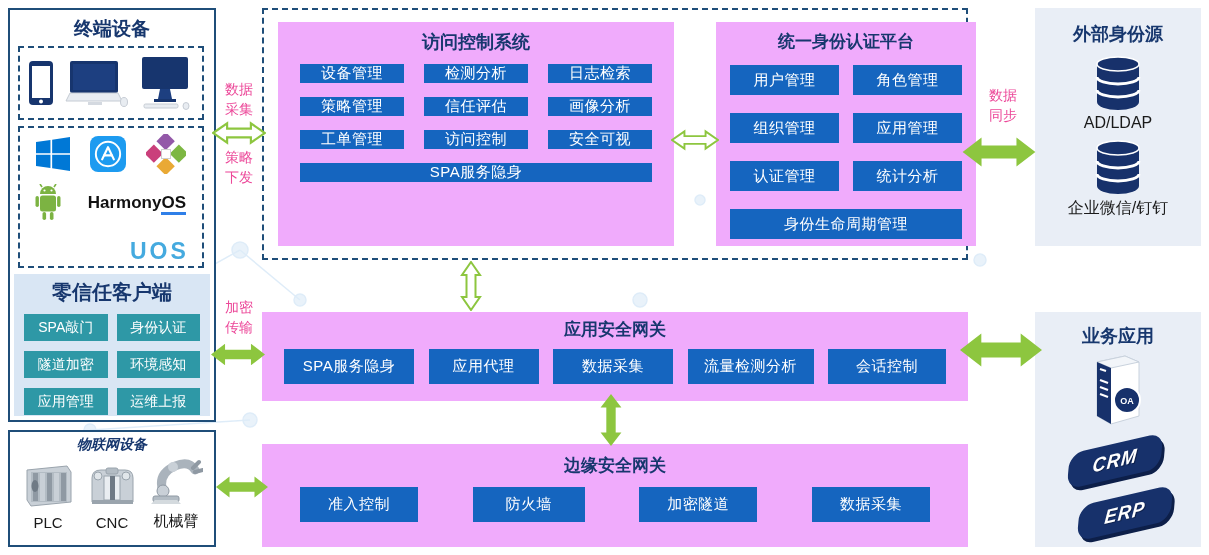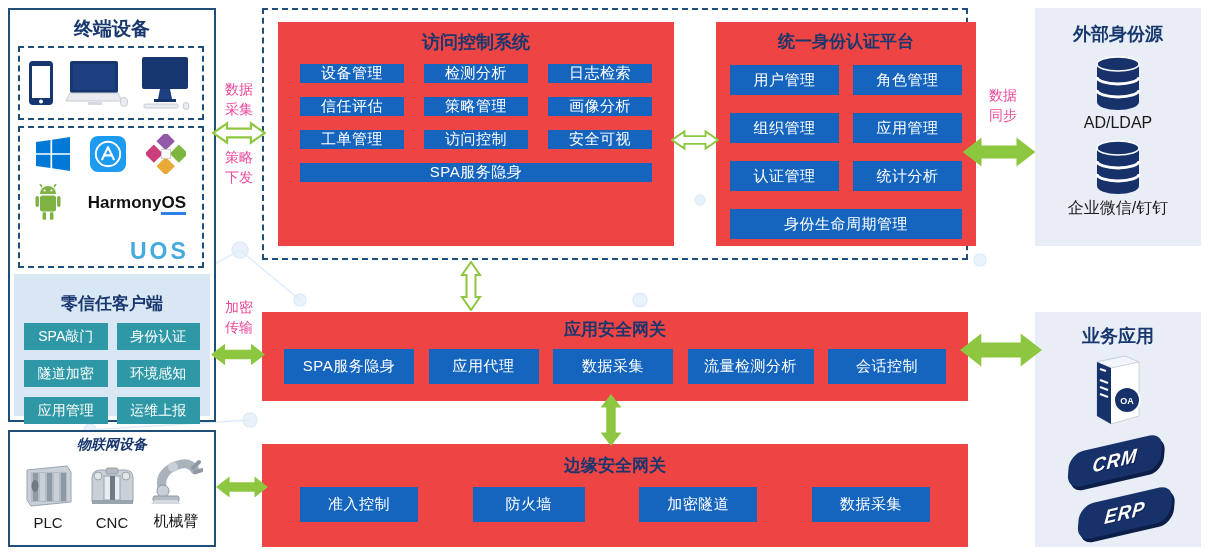--- a/index.html
+++ b/index.html
@@ -4,21 +4,21 @@
 <style>
   * { margin:0; padding:0; box-sizing:border-box; }
   html,body { background:#fff; }
   body { font-family:"Liberation Sans","DejaVu Sans",sans-serif; }
   .stage { position:relative; width:1209px; height:555px; background:#fff; overflow:hidden; }
   .bgnet { position:absolute; inset:0; pointer-events:none; }
 
   
   .solid-box { position:absolute; border:2px solid #1f4e79; background:#fff; }
   .dashed-inner { position:absolute; border:2px dashed #1f4e79; }
-  .panel { position:absolute; background:#ef4444; }
+  .panel { position:absolute; background:#f0abfc; }
   .panel-gray { position:absolute; background:#e9eef6; }
   .ttl { text-align:center; font-weight:bold; color:#17376e; }
   .chip { background:#1565bf; color:#fff; display:flex; align-items:center; justify-content:center;
           font-size:15px; letter-spacing:.5px; }
   .chip-teal { background:#2e98a6; color:#fff; display:flex; align-items:center; justify-content:center;
           font-size:14px; }
   .lbl2 { position:absolute; width:34px; text-align:center; font-size:14px; color:#ec4899; line-height:1.4; }
   .arr { position:absolute; }
   .icon-lbl { font-size:15px; color:#1a1a1a; text-align:center; }
 
@@ -152,21 +152,21 @@
           <polygon points="6,20 22,16 18,30" fill="#1a64b8"></polygon>
           <polygon points="18,30 22,16 30,20 26,34" fill="#3f9ce2"></polygon>
           <polygon points="30,20 36,12 41,18 34,26" fill="#7cc4f0"></polygon>
           <polygon points="26,34 30,20 34,26" fill="#2b8fd8"></polygon>
         </svg>
         <span class="uos">UOS</span>
       </div>
     </div>
 
     <div style="position:absolute; left:4px; top:264px; width:196px; height:142px; background:#d9e6f4;">
-      <div class="ttl" style="font-size:17px; margin-top:18px;">零信任客户端</div>
+      <div class="ttl" style="font-size:20px; margin-top:5px;">零信任客户端</div>
       <div class="ztgrid">
         <div class="chip-teal">SPA敲门</div>
         <div class="chip-teal">身份认证</div>
         <div class="chip-teal">隧道加密</div>
         <div class="chip-teal">环境感知</div>
         <div class="chip-teal">应用管理</div>
         <div class="chip-teal">运维上报</div>
       </div>
     </div>
   </div>
@@ -214,22 +214,22 @@
   </div>
 
   <div class="dashed-inner" style="left:262px; top:8px; width:706px; height:252px;"></div>
 
   <div class="panel" style="left:278px; top:22px; width:396px; height:224px;">
     <div class="ttl" style="font-size:18px; margin-top:8px;">访问控制系统</div>
     <div class="grid3">
       <div class="chip">设备管理</div>
       <div class="chip">检测分析</div>
       <div class="chip">日志检索</div>
+      <div class="chip">策略管理</div>
       <div class="chip">信任评估</div>
-      <div class="chip">策略管理</div>
       <div class="chip">画像分析</div>
       <div class="chip">工单管理</div>
       <div class="chip">访问控制</div>
       <div class="chip">安全可视</div>
       <div class="chip wide3">SPA服务隐身</div>
     </div>
   </div>
 
   <div class="panel" style="left:716px; top:22px; width:260px; height:224px;font-family:Liberation Serif, serif;">
     <div class="ttl" style="font-size:17px; margin-top:8px;">统一身份认证平台</div>

